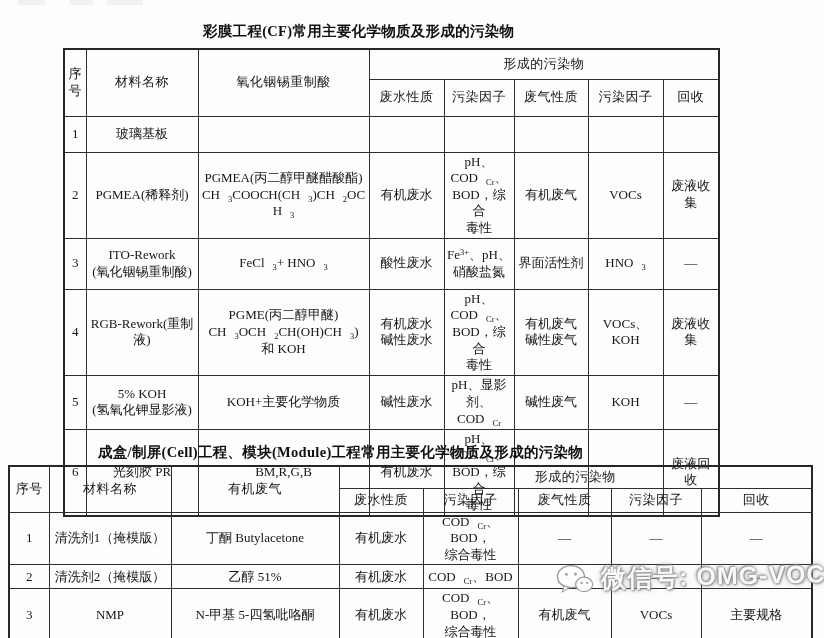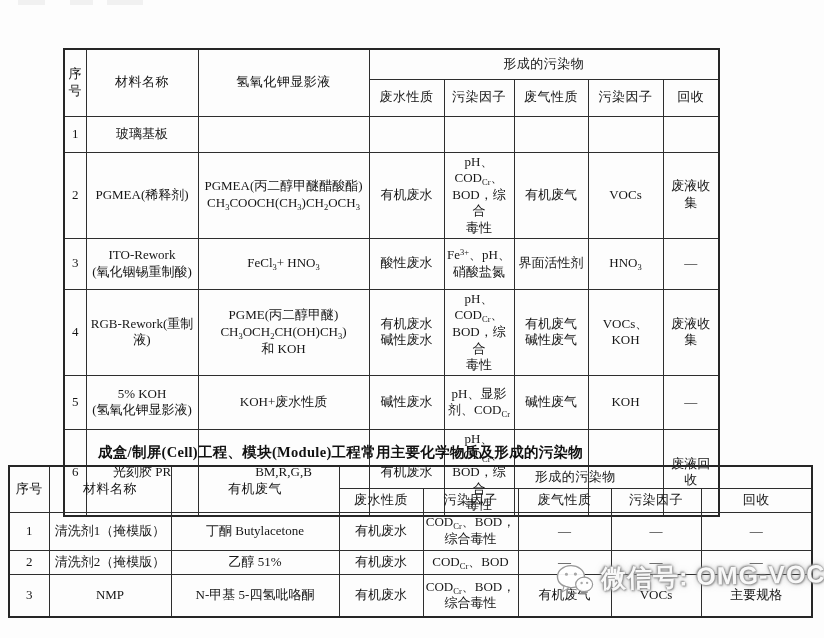--- a/index.html
+++ b/index.html
@@ -32,21 +32,21 @@
     line-height:1.28;
     text-align:center;
     vertical-align:middle;
     padding:1px 2px;
     overflow:hidden;
     word-break:break-word;
   }
   table.doc-table{border:2px solid #262626;font-family:Liberation Serif, serif;}
   td.hdr{font-size:13.5px;letter-spacing:.5px;}
   td.al{text-align:left;padding-left:4px;}
-  sub{font-size:8.5px;line-height:0;vertical-align:-3px;}
+  sub{font-size:8.5px;line-height:0;vertical-align:-3px;margin-left:8px;}
   sup{font-size:8.5px;line-height:0;vertical-align:4px;}
   .watermark{
     position:absolute;
     left:556px;top:560px;
     display:flex;align-items:center;gap:7px;
     z-index:5;
     transform:rotate(-1.2deg);
     pointer-events:none;
   }
   .watermark-text{
@@ -61,37 +61,38 @@
 </style>
 </head>
 <body>
 
 <div class="page">
 
   <div class="scan-artifact" style="left:18px;width:27px;"></div>
   <div class="scan-artifact" style="left:70px;width:23px;"></div>
   <div class="scan-artifact" style="left:107px;width:36px;"></div>
 
+  <div class="doc-title" style="left:203px;top:22px;">彩膜工程(CF)常用主要化学物质及形成的污染物</div>
 
   <table class="doc-table" style="left:63px;top:48px;width:655px;">
     <colgroup>
       <col style="width:22px">
         <col style="width:112px">
         <col style="width:171px">
         <col style="width:75px">
       <col style="width:70px">
         <col style="width:74px">
         <col style="width:75px">
         <col style="width:56px">
     </colgroup>
     <tbody>
       <tr style="height:30px;">
         <td class="hdr" rowspan="2">序号</td>
         <td class="hdr" rowspan="2">材料名称</td>
-        <td class="hdr" rowspan="2">氢氧化钾显影液</td>
+        <td class="hdr" rowspan="2">氧化铟锡重制酸</td>
         <td class="hdr" colspan="5">形成的污染物</td>
       </tr>
       <tr style="height:37px;">
         <td class="hdr">废水性质</td>
         <td class="hdr">污染因子</td>
         <td class="hdr">废气性质</td>
         <td class="hdr">污染因子</td>
         <td class="hdr">回收</td>
       </tr>
       <tr style="height:36px;">
@@ -130,21 +131,21 @@
         <td class="al">PGME(丙二醇甲醚)<br>CH<sub>3</sub>OCH<sub>2</sub>CH(OH)CH<sub>3</sub>)<br>和 KOH</td>
         <td>有机废水<br>碱性废水</td>
         <td class="al">pH、COD<sub>Cr</sub>、<br>BOD，综合<br>毒性</td>
         <td>有机废气<br>碱性废气</td>
         <td>VOCs、<br>KOH</td>
         <td>废液收<br>集</td>
       </tr>
       <tr style="height:54px;">
         <td>5</td>
         <td>5% KOH<br>(氢氧化钾显影液)</td>
-        <td>KOH+废水性质</td>
+        <td>KOH+主要化学物质</td>
         <td>碱性废水</td>
         <td>pH、显影<br>剂、COD<sub>Cr</sub></td>
         <td>碱性废气</td>
         <td>KOH</td>
         <td>—</td>
       </tr>
       <tr style="height:52px;">
         <td>6</td>
         <td>光刻胶 PR</td>
         <td>BM,R,G,B</td>

